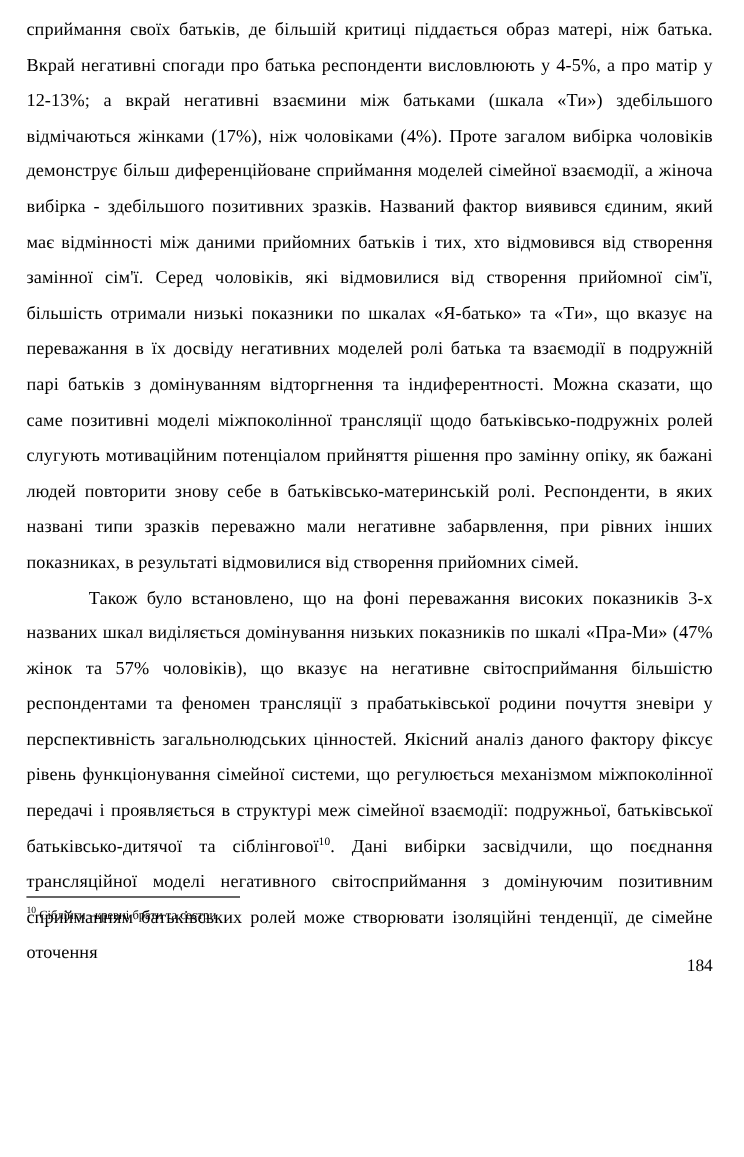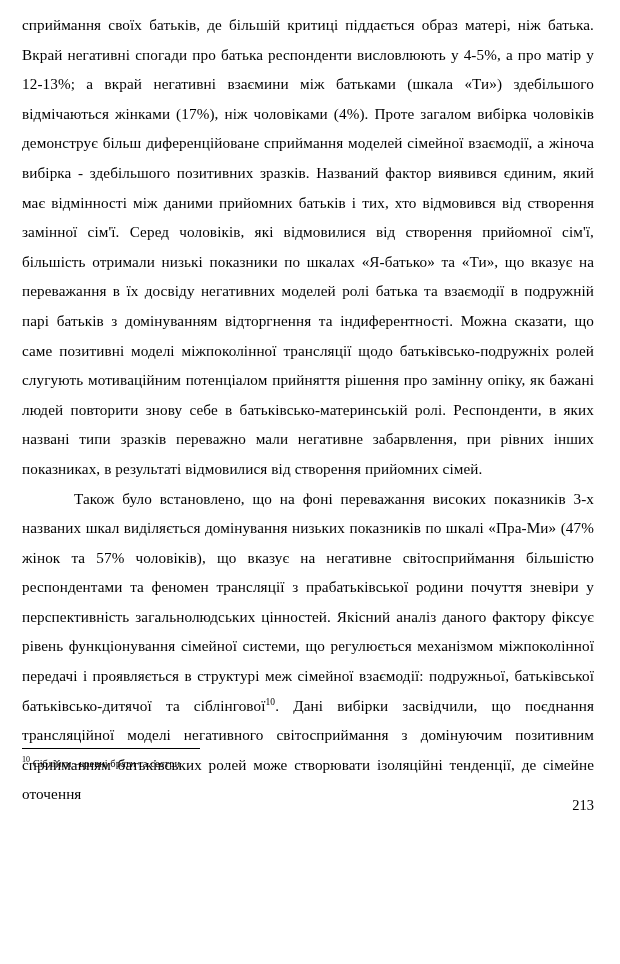--- a/index.html
+++ b/index.html
@@ -77,15 +77,15 @@
   <div class="body-text">
     <p class="para-1">сприймання своїх батьків, де більшій критиці піддається образ матері, ніж батька. Вкрай негативні спогади про батька респонденти висловлюють у 4-5%, а про матір у 12-13%; а вкрай негативні взаємини між батьками (шкала «Ти») здебільшого відмічаються жінками (17%), ніж чоловіками (4%). Проте загалом вибірка чоловіків демонструє більш диференційоване сприймання моделей сімейної взаємодії, а жіноча вибірка - здебільшого позитивних зразків. Названий фактор виявився єдиним, який має відмінності між даними прийомних батьків і тих, хто відмовився від створення замінної сім'ї. Серед чоловіків, які відмовилися від створення прийомної сім'ї, більшість отримали низькі показники по шкалах «Я-батько» та «Ти», що вказує на переважання в їх досвіду негативних моделей ролі батька та взаємодії в подружній парі батьків з домінуванням відторгнення та індиферентності. Можна сказати, що саме позитивні моделі міжпоколінної трансляції щодо батьківсько-подружніх ролей слугують мотиваційним потенціалом прийняття рішення про замінну опіку, як бажані людей повторити знову себе в батьківсько-материнській ролі. Респонденти, в яких названі типи зразків переважно мали негативне забарвлення, при рівних інших показниках, в результаті відмовилися від створення прийомних сімей.</p>
     <p class="indent"><span>Також було встановлено, що на фоні переважання високих показників 3-х названих шкал виділяється домінування низьких показників по шкалі «Пра-Ми» (47% жінок та 57% чоловіків), що вказує на негативне світосприймання більшістю респондентами та феномен трансляції з прабатьківської родини почуття зневіри у перспективність загальнолюдських цінностей. Якісний аналіз даного фактору фіксує рівень функціонування сімейної системи, що регулюється механізмом міжпоколінної передачі і проявляється в структурі меж сімейної взаємодії: подружньої, батьківської батьківсько-дитячої та сіблінгової</span><sup class="fn-ref">10</sup><span>. Дані вибірки засвідчили, що поєднання трансляційної моделі негативного світосприймання з домінуючим позитивним сприйманням батьківських ролей може створювати ізоляційні тенденції, де сімейне оточення</span></p>
   </div>
 
   <div class="footnote-area">
     <div class="footnote-rule"></div>
     <p class="footnote"><sup>10</sup><span> Сіблінги –кревні  брати та сестри</span></p>
   </div>
 
-  <div class="page-number">213</div>
+  <div class="page-number">184</div>
 
 </div>
 
 </body></html>

